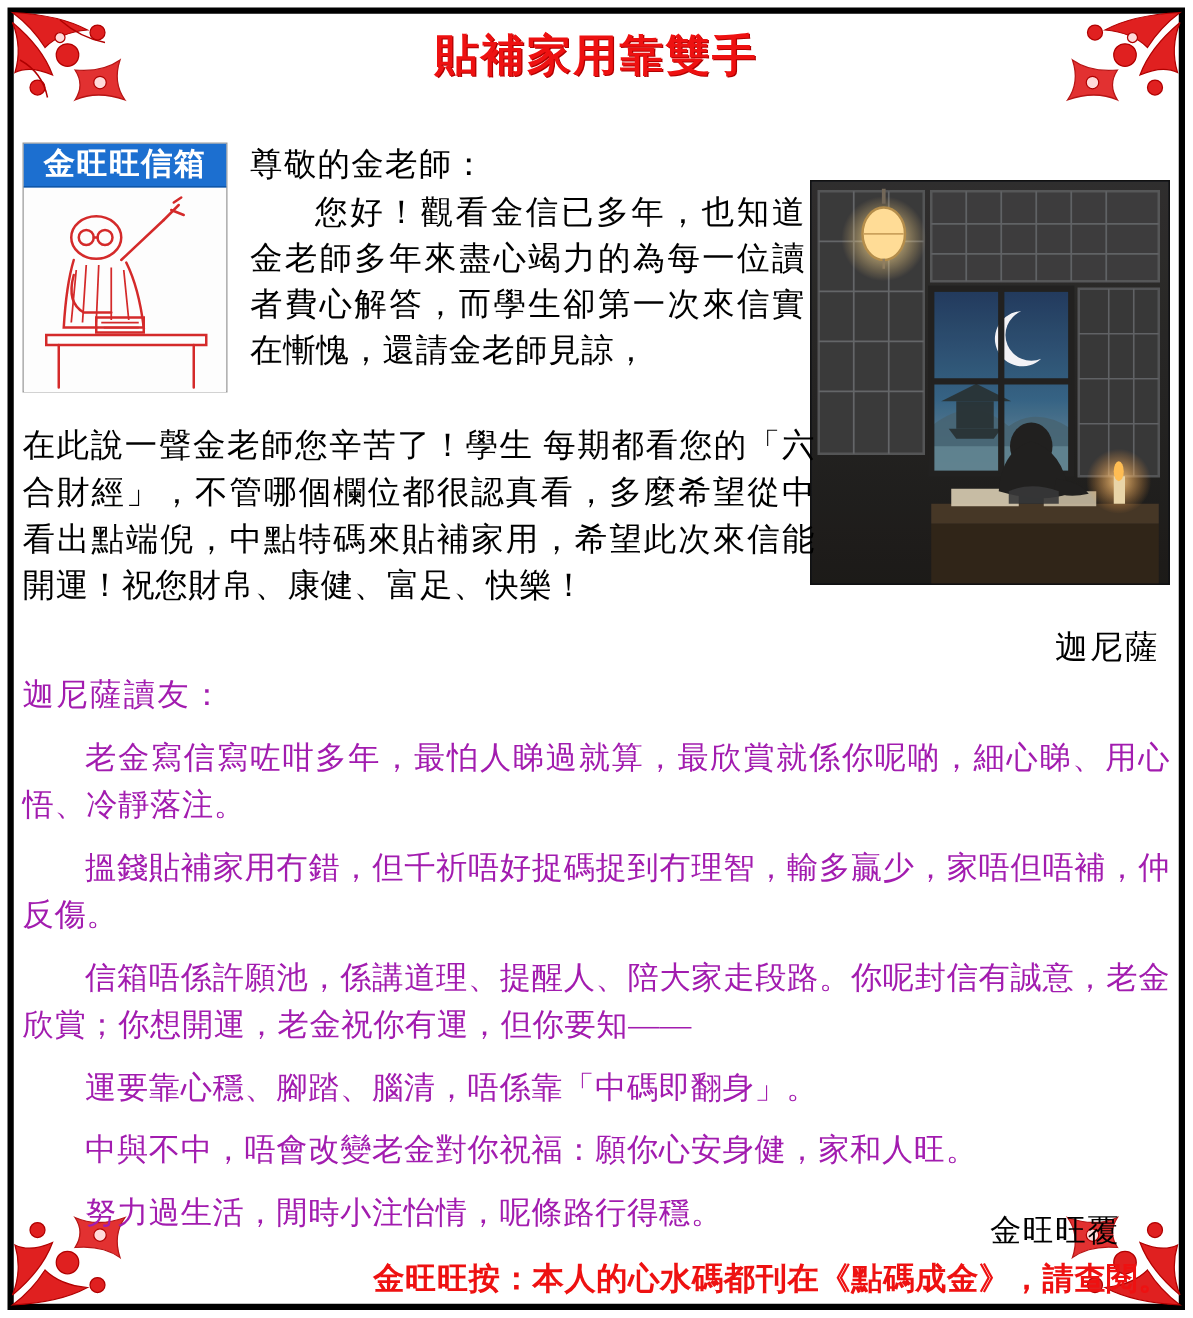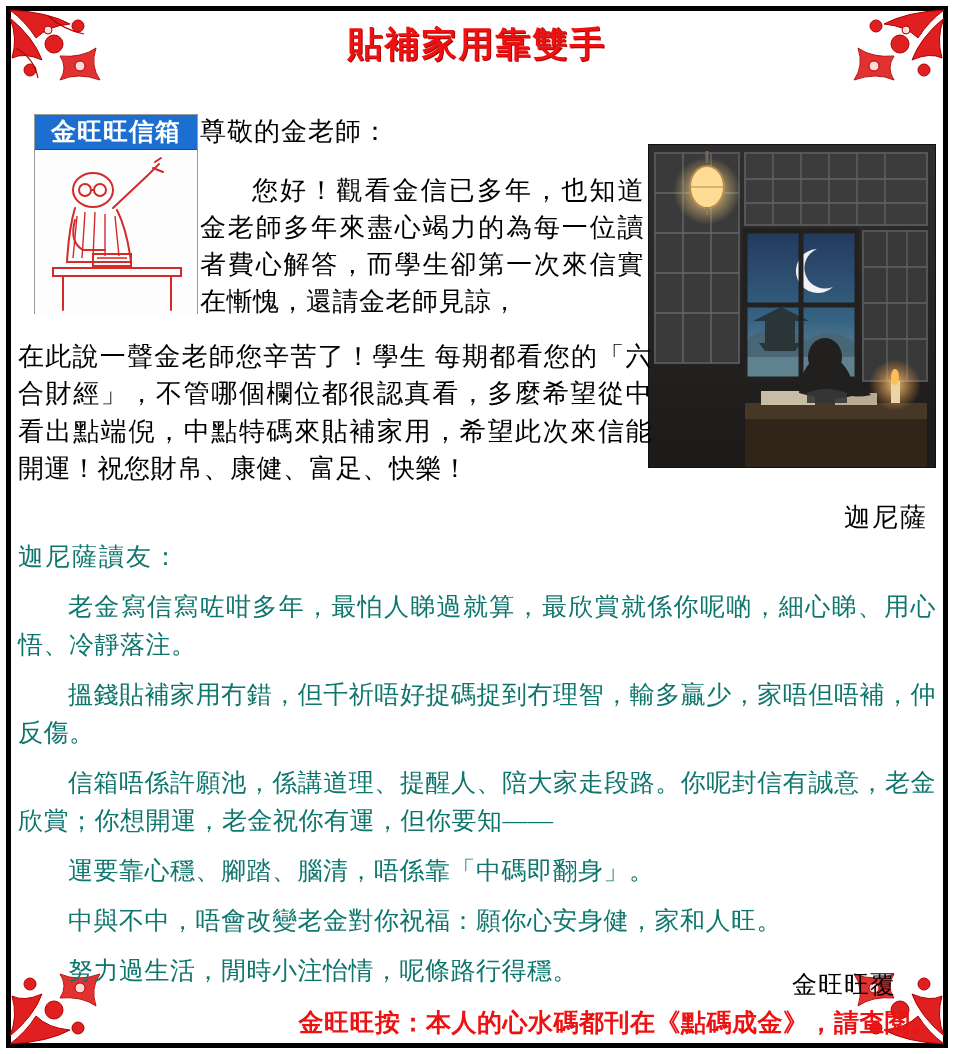--- a/index.html
+++ b/index.html
@@ -67,21 +67,20 @@
   
   .mailbox {
     position: absolute;
     left: 0px;
     top: 98px;
     width: 164px;
     height: 200px;
     border: 1px solid #999;
     background: #fdfdfd;
     box-sizing: border-box;
-    margin-left: 16px;
   }
   .mailbox-banner {
     height: 34px;
     background: #1c6fd0;
     color: #ffffff;
     font-size: 25px;
     font-weight: bold;
     text-align: center;
     line-height: 34px;
     letter-spacing: 1px;
@@ -121,21 +120,20 @@
     position: absolute;
     left: 182px;
     top: 136px;
     width: 444px;
     font-size: 26px;
     line-height: 1.42;
     color: #000;
     letter-spacing: 0.5px;
     text-align: justify;
     text-indent: 52px;
-    margin-top: 21px;
   }
   .letter-body-wide {
     position: absolute;
     left: 0px;
     top: 322px;
     width: 634px;
     font-size: 26px;
     line-height: 1.44;
     color: #000;
     letter-spacing: 0.5px;
@@ -151,21 +149,21 @@
   }
 
   
   .reply {
     position: absolute;
     left: 0px;
     top: 522px;
     width: 918px;
     font-size: 25px;
     line-height: 1.52;
-    color: #0f766e;
+    color: #a21caf;
     letter-spacing: 0.5px;
   }
   .reply .salute {
     letter-spacing: 2px;
     margin-bottom: 2px;
   }
   .reply p {
     margin: 12px 0 2px 0;
     text-align: justify;
     text-indent: 50px;

